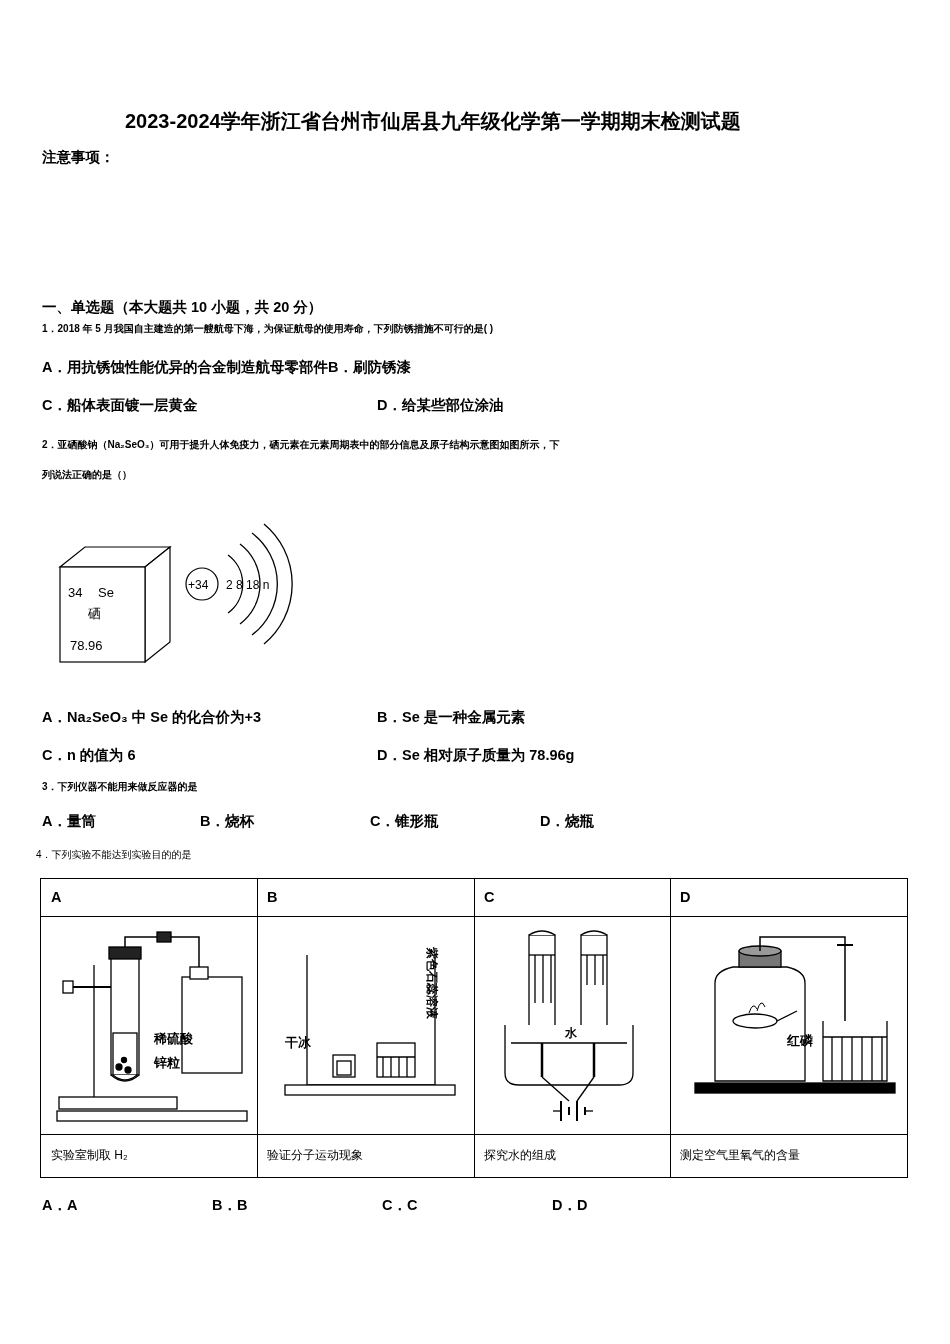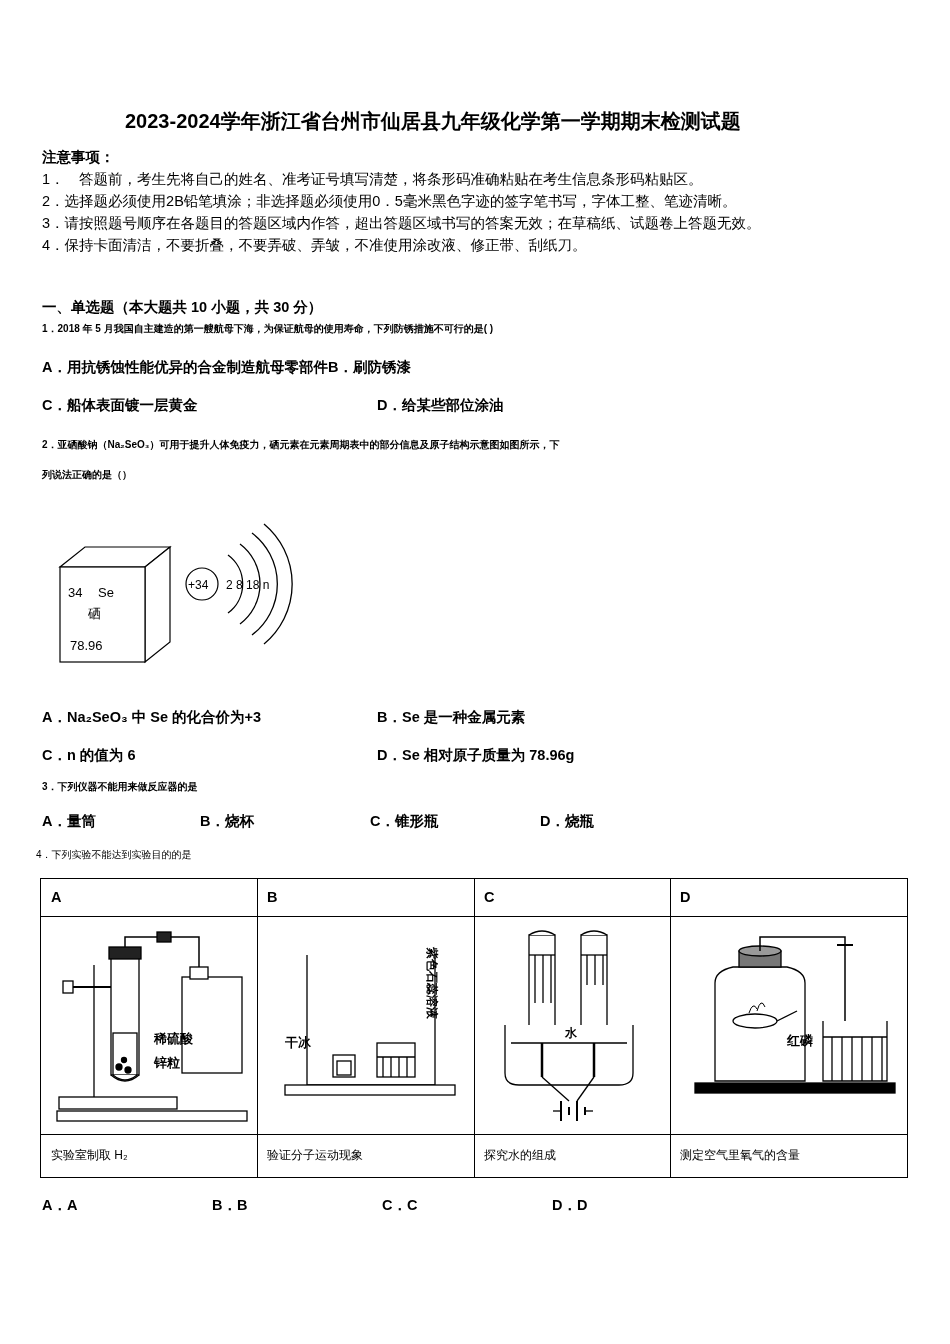--- a/index.html
+++ b/index.html
@@ -90,28 +90,22 @@
   .diagram { position:absolute; }
 </style>
 </head>
 <body>
 
 <div class="page">
 
   <div class="title">2023-2024学年浙江省台州市仙居县九年级化学第一学期期末检测试题</div>
 
   <div class="notice-head">注意事项：</div>
-  <div class="notice-list">
-    <div>1．　答题前，考生先将自己的姓名、准考证号填写清楚，将条形码准确粘贴在考生信息条形码粘贴区。</div>
-    <div>2．选择题必须使用2B铅笔填涂；非选择题必须使用0．5毫米黑色字迹的签字笔书写，字体工整、笔迹清晰。</div>
-    <div>3．请按照题号顺序在各题目的答题区域内作答，超出答题区域书写的答案无效；在草稿纸、试题卷上答题无效。</div>
-    <div>4．保持卡面清洁，不要折叠，不要弄破、弄皱，不准使用涂改液、修正带、刮纸刀。</div>
-  </div>
-
-  <div class="sec-head">一、单选题（本大题共 10 小题，共 30 分）</div>
+
+  <div class="sec-head">一、单选题（本大题共 10 小题，共 20 分）</div>
 
   <div class="q q1">
     <span>1．</span><span>2018 年 5 月我国自主建造的第一艘航母下海，为保证航母的使用寿命，下列防锈措施不可行的是(    )</span>
   </div>
   <div class="o q1a">A．用抗锈蚀性能优异的合金制造航母零部件B．刷防锈漆</div>
   <div class="o q1c">C．船体表面镀一层黄金</div>
   <div class="o q1d">D．给某些部位涂油</div>
 
   <div class="q q2">
     <span>2．</span><span>亚硒酸钠（Na₂SeO₃）可用于提升人体免疫力，硒元素在元素周期表中的部分信息及原子结构示意图如图所示，下</span>

